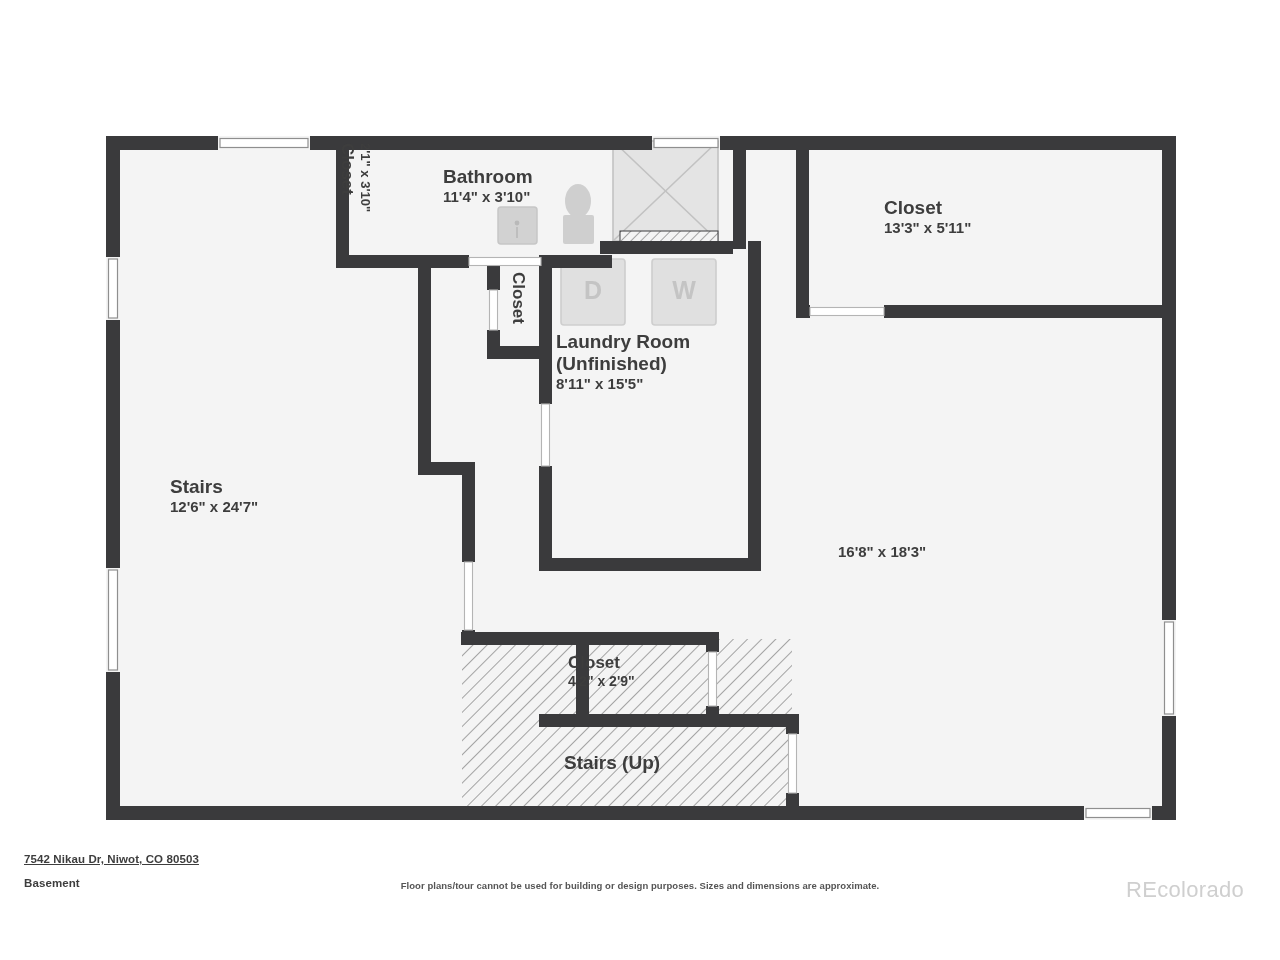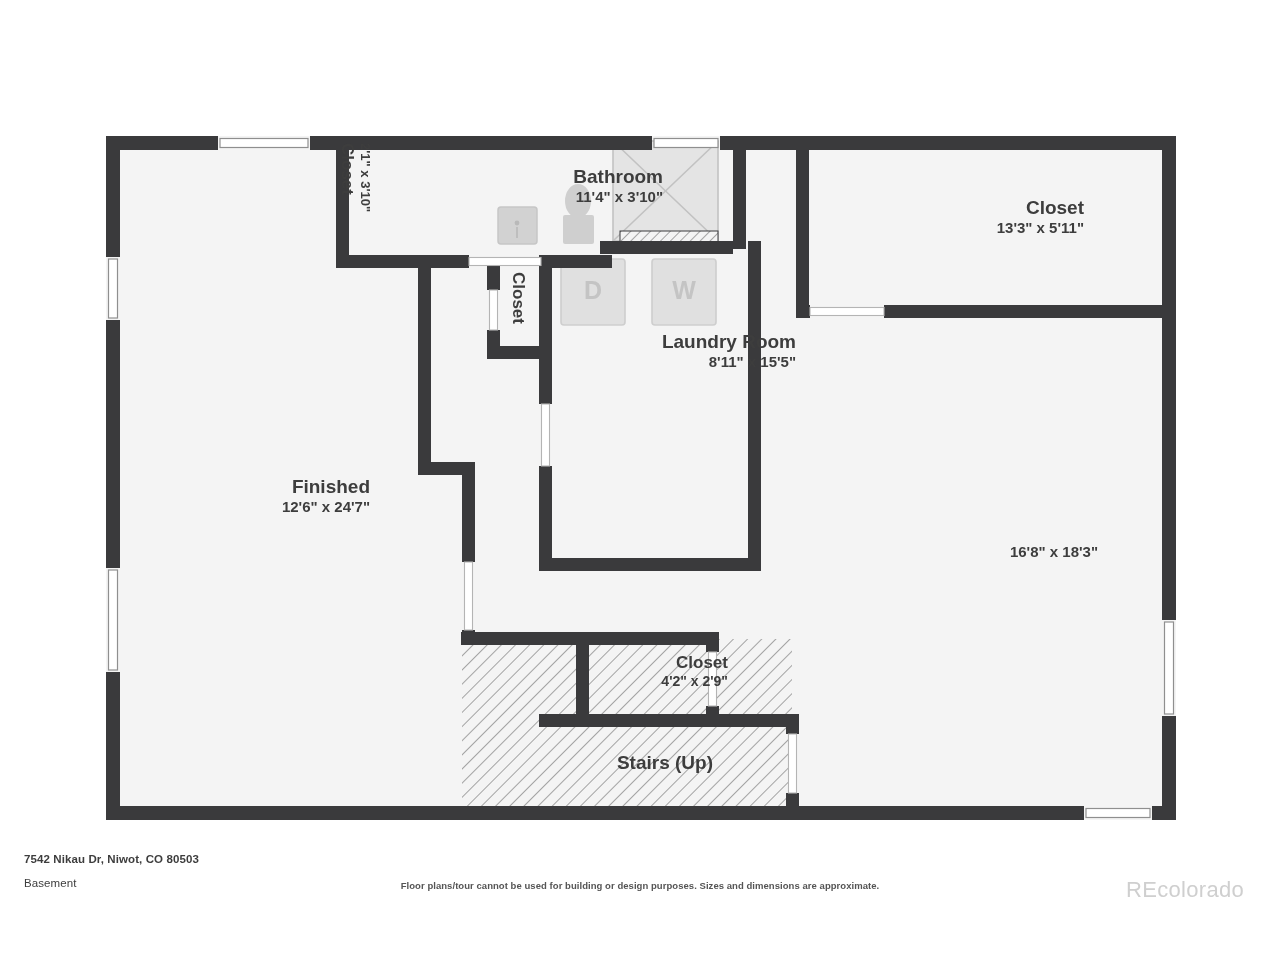--- a/index.html
+++ b/index.html
@@ -28,27 +28,28 @@
     height: 960px;
   }
   .footer-address {
     position: absolute;
     left: 24px;
     top: 853px;
     font-size: 11.5px;
     font-weight: bold;
     color: #3d3d3d;
     letter-spacing: 0.1px;
+    text-decoration: underline;
   }
   .footer-floor {
     position: absolute;
     left: 24px;
     top: 877px;
     font-size: 11.5px;
-    font-weight: normal;
+    font-weight: bold;
     color: #3d3d3d;
     letter-spacing: 0.1px;
   }
   .footer-disclaimer {
     position: absolute;
     left: 0;
     top: 880px;
     width: 1280px;
     text-align: center;
     font-size: 9.5px;
@@ -60,21 +61,21 @@
     position: absolute;
     right: 36px;
     top: 877px;
     font-size: 22px;
     color: #cfcfcf;
     font-family: "Liberation Sans", sans-serif;
     letter-spacing: 0.3px;
   }
   .room-label {
     position: absolute;
-    text-align: right;
+    text-align: left;
     color: #3d3d3d;
     line-height: 1.16;
     white-space: nowrap;
   }
   .room-name {
     font-size: 19px;
     font-weight: bold;
     display: block;
   }
   .room-dims {
@@ -222,21 +223,21 @@
         <rect x="489.5" y="290" width="8" height="40" fill="#ffffff"></rect>
         <rect x="541.5" y="404" width="8" height="62" fill="#ffffff"></rect>
         <rect x="464.5" y="562" width="8" height="68" fill="#ffffff"></rect>
         <rect x="708.5" y="652" width="8" height="54" fill="#ffffff"></rect>
         <rect x="788.5" y="734" width="8" height="59" fill="#ffffff"></rect>
       </g>
     </g>
   </svg>
 
   <div class="room-label" style="left:170px; top:476px; width:200px;">
-    <span class="room-name">Finished</span>
+    <span class="room-name">Stairs</span>
     <span class="room-dims">12'6" x 24'7"</span>
   </div>
 
   <div class="rot-label" style="left:357px; top:143px; transform: rotate(90deg);">
     <span class="rot-inline">
       <span class="room-name">Closet</span>
     </span>
   </div>
   <div class="rot-label" style="left:375px; top:143px; transform: rotate(90deg);">
     <span class="rot-inline">
@@ -250,38 +251,39 @@
   </div>
 
   <div class="rot-label" style="left:528px; top:272px; transform: rotate(90deg);">
     <span class="rot-inline">
       <span class="room-name">Closet</span>
     </span>
   </div>
 
   <div class="room-label" style="left:556px; top:331px; width:240px;">
     <span class="room-name">Laundry Room</span>
+    <span class="room-name">(Unfinished)</span>
     <span class="room-dims">8'11" x 15'5"</span>
   </div>
 
   <div class="room-label" style="left:884px; top:197px; width:200px;">
     <span class="room-name">Closet</span>
     <span class="room-dims">13'3" x 5'11"</span>
   </div>
 
   <div class="room-label" style="left:838px; top:543px; width:260px;">
     <span class="room-dims">16'8" x 18'3"</span>
   </div>
 
   <div class="room-label small" style="left:568px; top:653px; width:160px;">
     <span class="room-name">Closet</span>
     <span class="room-dims">4'2" x 2'9"</span>
   </div>
 
-  <div class="room-label" style="left:513px; top:752px; width:200px;">
+  <div class="room-label" style="left:564px; top:752px; width:200px;">
     <span class="room-name">Stairs (Up)</span>
   </div>
 
   <div style="position:absolute; left:561px; top:276px; width:64px; text-align:center; font-size:25px; font-weight:bold; color:#c4c4c4;">D</div>
   <div style="position:absolute; left:652px; top:276px; width:64px; text-align:center; font-size:25px; font-weight:bold; color:#c4c4c4;">W</div>
 
   <div class="footer-address">7542 Nikau Dr, Niwot, CO 80503</div>
   <div class="footer-floor">Basement</div>
   <div class="footer-disclaimer">Floor plans/tour cannot be used for building or design purposes. Sizes and dimensions are approximate.</div>
   <div class="watermark">REcolorado</div>

